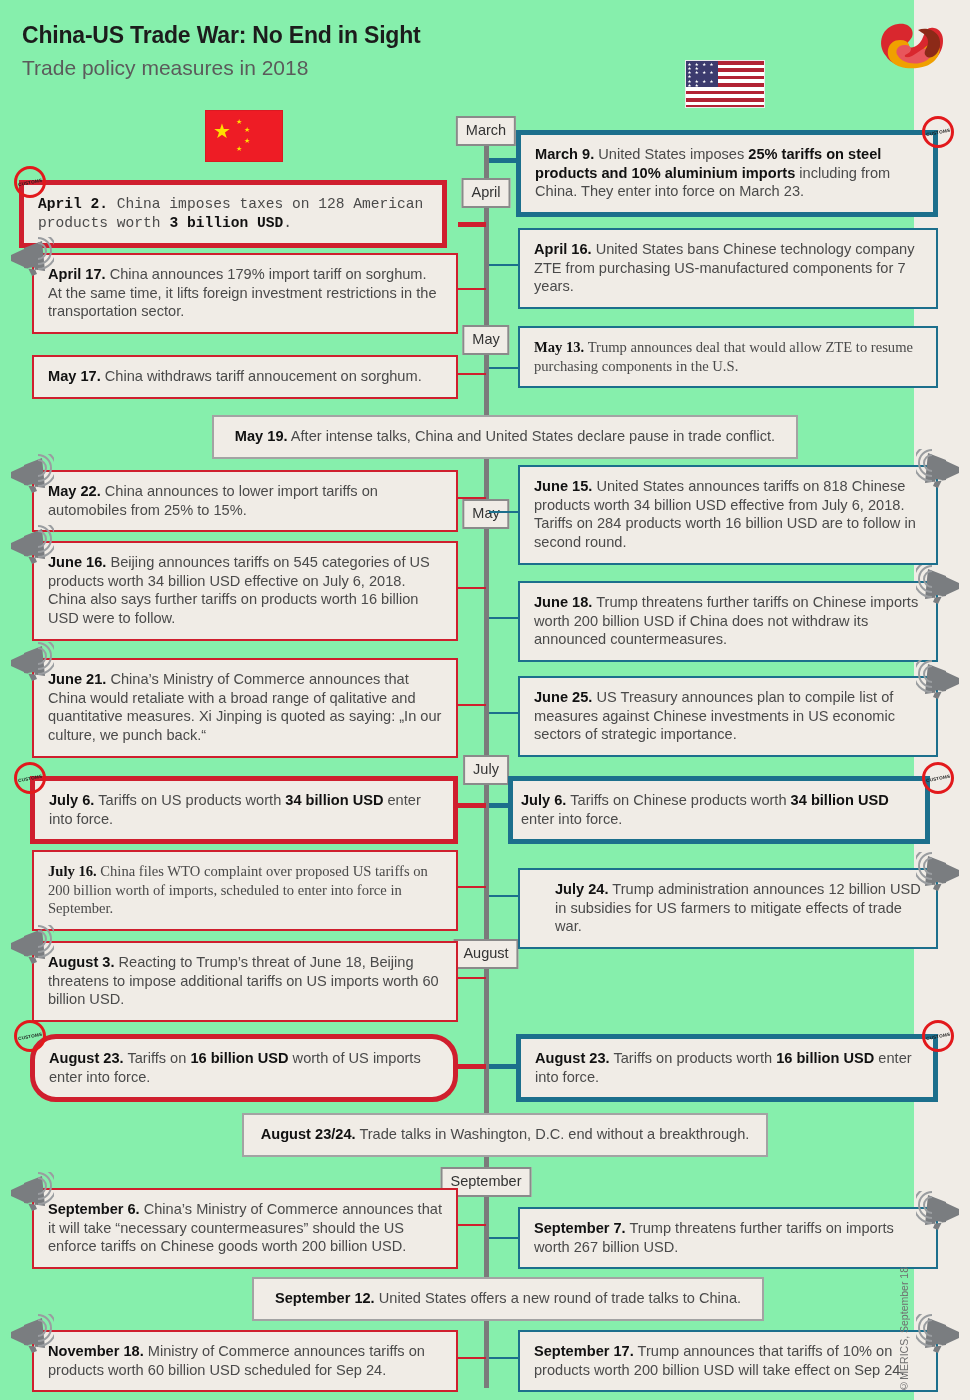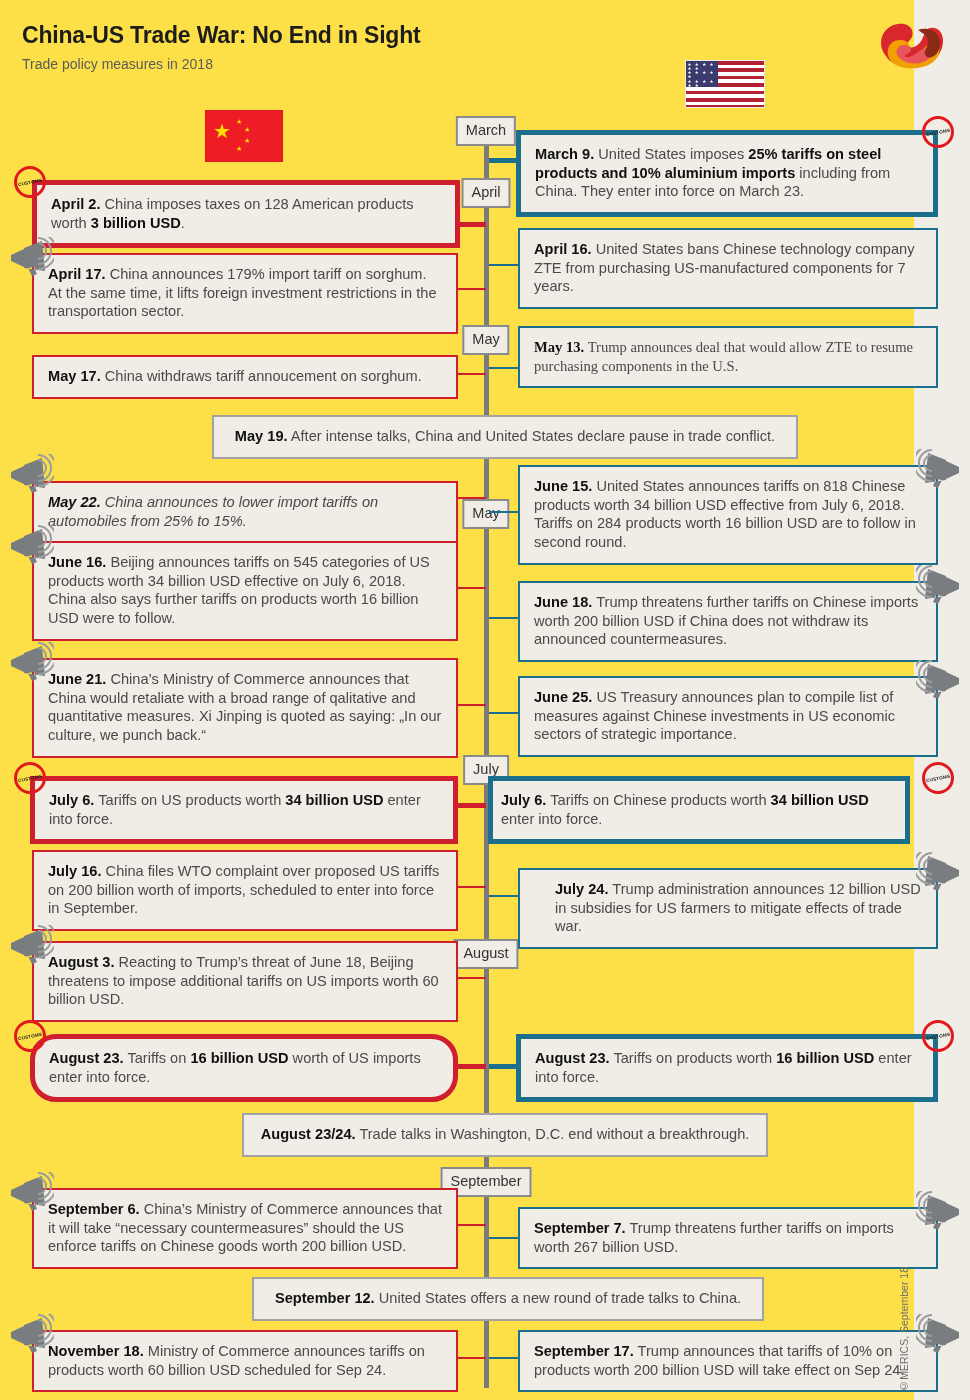--- a/index.html
+++ b/index.html
@@ -2,31 +2,31 @@
 <html><head>
 <meta charset="utf-8">
 <style>
   * { box-sizing: border-box; margin: 0; padding: 0; }
   html, body {
     width: 970px; height: 1400px;
     background: #f0ece6;
     font-family: "Liberation Sans", sans-serif;
     overflow: hidden;
   }
-  #stage { position: relative; width: 914px; height: 1400px; background: #fde047; }
+  #stage { position: relative; width: 914px; height: 1400px; background: #86efac; }
 
   
   .title {
     position: absolute; left: 22px; top: 22px;
     font-size: 23px; font-weight: bold; color: #1c1c1c;
     letter-spacing: -0.2px;
   }
   .subtitle {
     position: absolute; left: 22px; top: 56px;
-    font-size: 14px; color: #5b5b5b; font-weight: normal;
+    font-size: 21px; color: #5b5b5b; font-weight: normal;
   }
 
   
   .flag { position: absolute; border: 1px solid rgba(0,0,0,.08); }
   .flag-cn { left: 205px; top: 110px; width: 78px; height: 52px; background: #ee1c25; }
   .flag-cn .big-star {
     position: absolute; left: 7px; top: 10px; color: #ffde00;
     font-size: 20px; line-height: 20px;
   }
   .flag-cn .sm { position: absolute; color: #ffde00; font-size: 7px; line-height: 7px; }
@@ -164,41 +164,41 @@
       <div class="conn us" style="left: 489px; top: 511px; width: 29px;"></div>
       <div class="conn us" style="left: 489px; top: 617px; width: 29px;"></div>
       <div class="conn us" style="left: 489px; top: 712px; width: 29px;"></div>
       <div class="conn us thick" style="left: 489px; top: 803px; width: 27px;"></div>
       <div class="conn us" style="left: 489px; top: 895px; width: 29px;"></div>
       <div class="conn us thick" style="left: 489px; top: 1064px; width: 27px;"></div>
       <div class="conn us" style="left: 489px; top: 1237px; width: 29px;"></div>
       <div class="conn us" style="left: 489px; top: 1357px; width: 29px;"></div>
     </div>
   <div id="cn-layer">
-      <div class="box cn thick" style="left: 32px; top: 180px; width: 428px; min-height: 58px;"><span class="d">April 2.</span> China imposes taxes on 128 American products worth <b>3 billion USD</b>.</div>
+      <div class="box cn thick" style="left: 19px; top: 180px; width: 428px; min-height: 58px; font-family: Liberation Mono, monospace;"><span class="d">April 2.</span> China imposes taxes on 128 American products worth <b>3 billion USD</b>.</div>
       <div class="box cn" style="left: 32px; top: 253px; width: 426px; min-height: 72px;"><span class="d">April 17.</span> China announces 179%  import tariff on sorghum. At the same time, it lifts foreign investment restrictions in the transportation sector.</div>
       <div class="box cn" style="left: 32px; top: 355px; width: 426px; min-height: 38px;"><span class="d">May 17.</span> China withdraws tariff annoucement on sorghum.</div>
-      <div class="box cn" style="left: 32px; top: 481px; width: 426px; min-height: 55px; font-style: italic;"><span class="d">May 22.</span> China announces to lower import tariffs on automobiles from 25% to 15%.</div>
+      <div class="box cn" style="left: 32px; top: 470px; width: 426px; min-height: 55px;"><span class="d">May 22.</span> China announces to lower import tariffs on automobiles from 25% to 15%.</div>
       <div class="box cn" style="left: 32px; top: 541px; width: 426px; min-height: 93px;"><span class="d">June 16.</span> Beijing announces tariffs on 545 categories of US products worth 34 billion USD effective on July 6, 2018. China also says further tariffs on products worth 16 billion USD were to follow.</div>
       <div class="box cn" style="left: 32px; top: 658px; width: 426px; min-height: 93px;"><span class="d">June 21.</span> China’s Ministry of Commerce announces that China would retaliate with a broad range of qalitative and quantitative measures. Xi Jinping is quoted as saying: „In our culture, we punch back.“</div>
       <div class="box cn thick" style="left: 30px; top: 776px; width: 428px; min-height: 55px;"><span class="d">July 6.</span> Tariffs on US products worth <b>34 billion USD</b> enter into force.</div>
-      <div class="box cn" style="left: 32px; top: 850px; width: 426px; min-height: 72px;"><span class="d">July 16.</span> China files WTO complaint over proposed US tariffs on 200 billion worth of imports, scheduled to enter into force in September.</div>
+      <div class="box cn" style="left: 32px; top: 850px; width: 426px; min-height: 72px; font-family: Liberation Serif, serif;"><span class="d">July 16.</span> China files WTO complaint over proposed US tariffs on 200 billion worth of imports, scheduled to enter into force in September.</div>
       <div class="box cn" style="left: 32px; top: 941px; width: 426px; min-height: 72px;"><span class="d">August 3.</span> Reacting to Trump’s threat of June 18, Beijing threatens to impose additional tariffs on US imports worth 60 billion USD.</div>
       <div class="box cn thick" style="left: 30px; top: 1034px; width: 428px; min-height: 60px; border-radius: 26px;"><span class="d">August 23.</span> Tariffs on <b>16 billion USD</b> worth of US imports enter into force.</div>
       <div class="box cn" style="left: 32px; top: 1188px; width: 426px; min-height: 72px;"><span class="d">September 6.</span> China’s Ministry of Commerce announces that it will take “necessary countermeasures” should the US enforce tariffs on Chinese goods worth 200 billion USD.</div>
       <div class="box cn" style="left: 32px; top: 1330px; width: 426px; min-height: 55px;"><span class="d">November 18.</span> Ministry of Commerce announces tariffs on products worth 60 billion USD scheduled for Sep 24.</div>
     </div>
   <div id="us-layer">
       <div class="box us thick" style="left: 516px; top: 130px; width: 422px; min-height: 77px;"><span class="d">March 9.</span> United States imposes <b>25% tariffs on steel products and 10% aluminium imports</b> including from China. They enter into force on March 23.</div>
       <div class="box us" style="left: 518px; top: 228px; width: 420px; min-height: 72px;"><span class="d">April 16.</span> United States bans Chinese technology company ZTE from purchasing US-manufactured components for 7 years.</div>
       <div class="box us" style="left: 518px; top: 326px; width: 420px; min-height: 55px; font-family: Liberation Serif, serif;"><span class="d">May 13.</span> Trump announces deal that would allow ZTE to resume purchasing components in the U.S.</div>
       <div class="box us" style="left: 518px; top: 465px; width: 420px; min-height: 93px;"><span class="d">June 15.</span> United States announces tariffs on 818 Chinese products worth 34 billion USD effective from July 6, 2018. Tariffs on 284 products worth 16 billion USD are to follow in second round.</div>
       <div class="box us" style="left: 518px; top: 581px; width: 420px; min-height: 72px;"><span class="d">June 18.</span> Trump threatens further tariffs on Chinese imports worth 200 billion USD if China does not withdraw its announced countermeasures.</div>
       <div class="box us" style="left: 518px; top: 676px; width: 420px; min-height: 72px;"><span class="d">June 25.</span> US Treasury announces plan to compile list of measures against Chinese investments in US economic sectors of strategic importance.</div>
-      <div class="box us thick" style="left: 488px; top: 776px; width: 422px; min-height: 55px; padding-left: 8px;"><span class="d">July 6.</span> Tariffs on Chinese products worth <b>34 billion USD</b> enter into force.</div>
+      <div class="box us thick" style="left: 508px; top: 776px; width: 422px; min-height: 55px; padding-left: 8px;"><span class="d">July 6.</span> Tariffs on Chinese products worth <b>34 billion USD</b> enter into force.</div>
       <div class="box us" style="left: 518px; top: 868px; width: 420px; min-height: 55px; padding-left: 35px;"><span class="d">July 24.</span> Trump administration announces 12 billion USD in subsidies for US farmers to mitigate effects of trade war.</div>
       <div class="box us thick" style="left: 516px; top: 1034px; width: 422px; min-height: 60px;"><span class="d">August 23.</span> Tariffs on products worth <b>16 billion USD</b> enter into force.</div>
       <div class="box us" style="left: 518px; top: 1207px; width: 420px; min-height: 55px;"><span class="d">September 7.</span> Trump threatens further tariffs on imports worth 267 billion USD.</div>
       <div class="box us" style="left: 518px; top: 1330px; width: 420px; min-height: 55px;"><span class="d">September 17.</span> Trump announces that tariffs of 10% on products worth 200 billion USD will take effect on Sep 24.</div>
     </div>
   <div id="neutral-layer">
       <div class="box neutral" style="left: 192px; top: 415px; width: 586px; min-height: 36px;"><span class="d">May 19.</span> After intense talks, China and United States declare pause in trade conflict.</div>
       <div class="box neutral" style="left: 222px; top: 1113px; width: 526px; min-height: 36px;"><span class="d">August 23/24.</span> Trade talks in Washington, D.C. end without a breakthrough.</div>
       <div class="box neutral" style="left: 232px; top: 1277px; width: 512px; min-height: 36px;"><span class="d">September 12.</span> United States offers a new round of trade talks to China.</div>
     </div>

